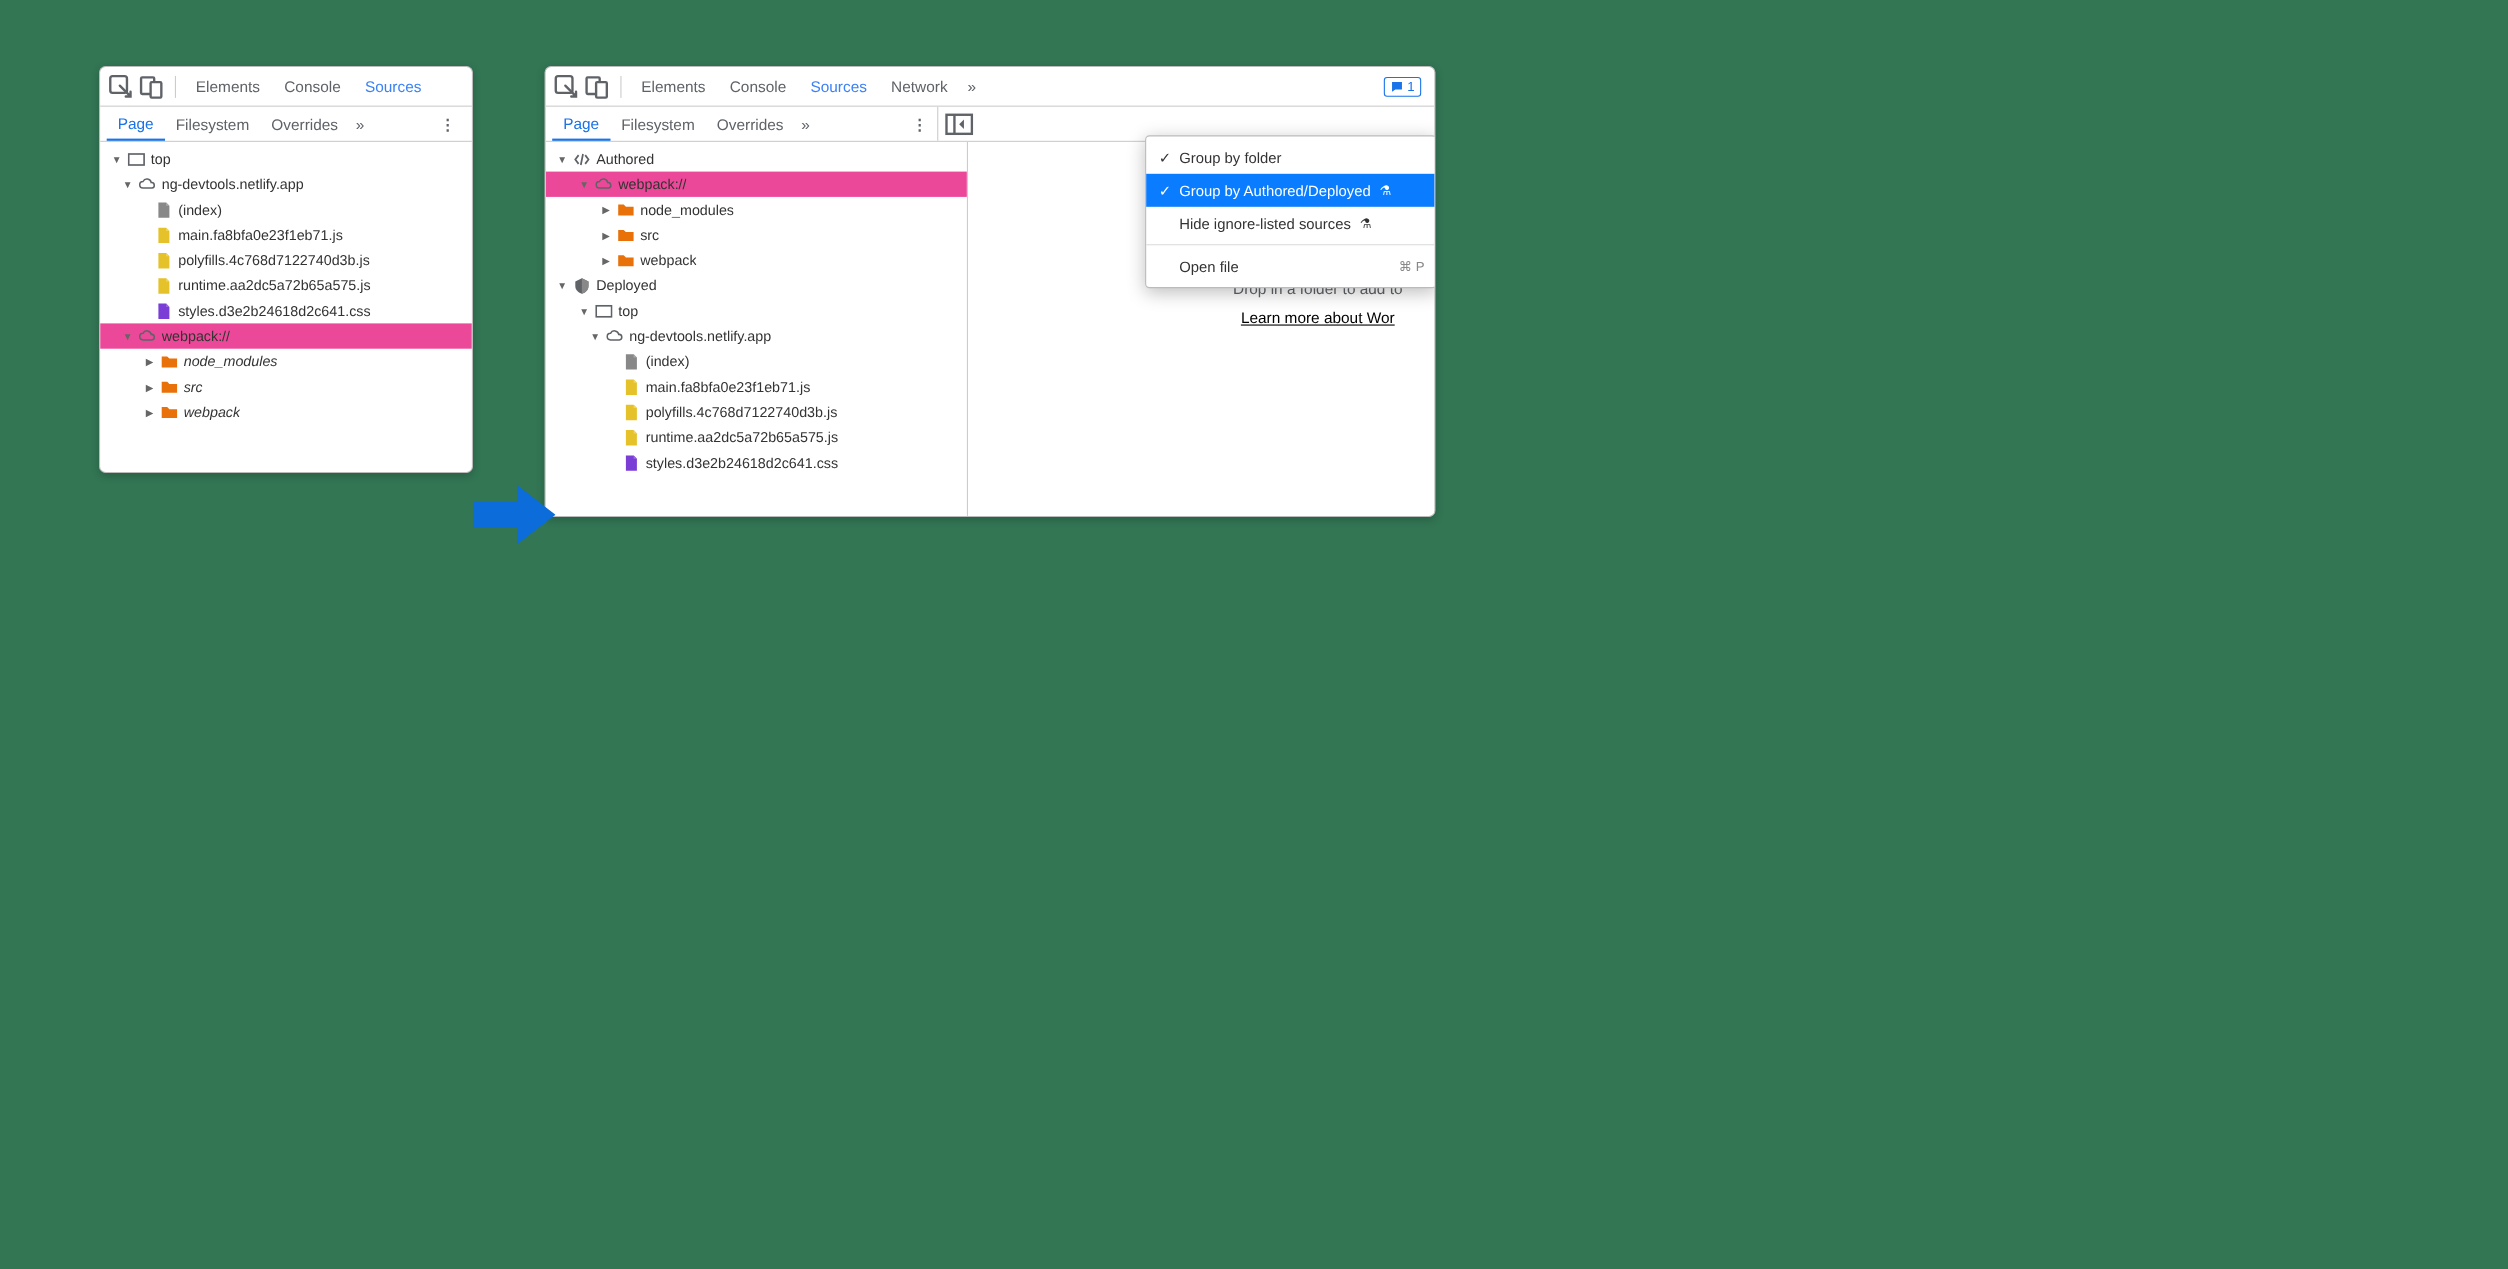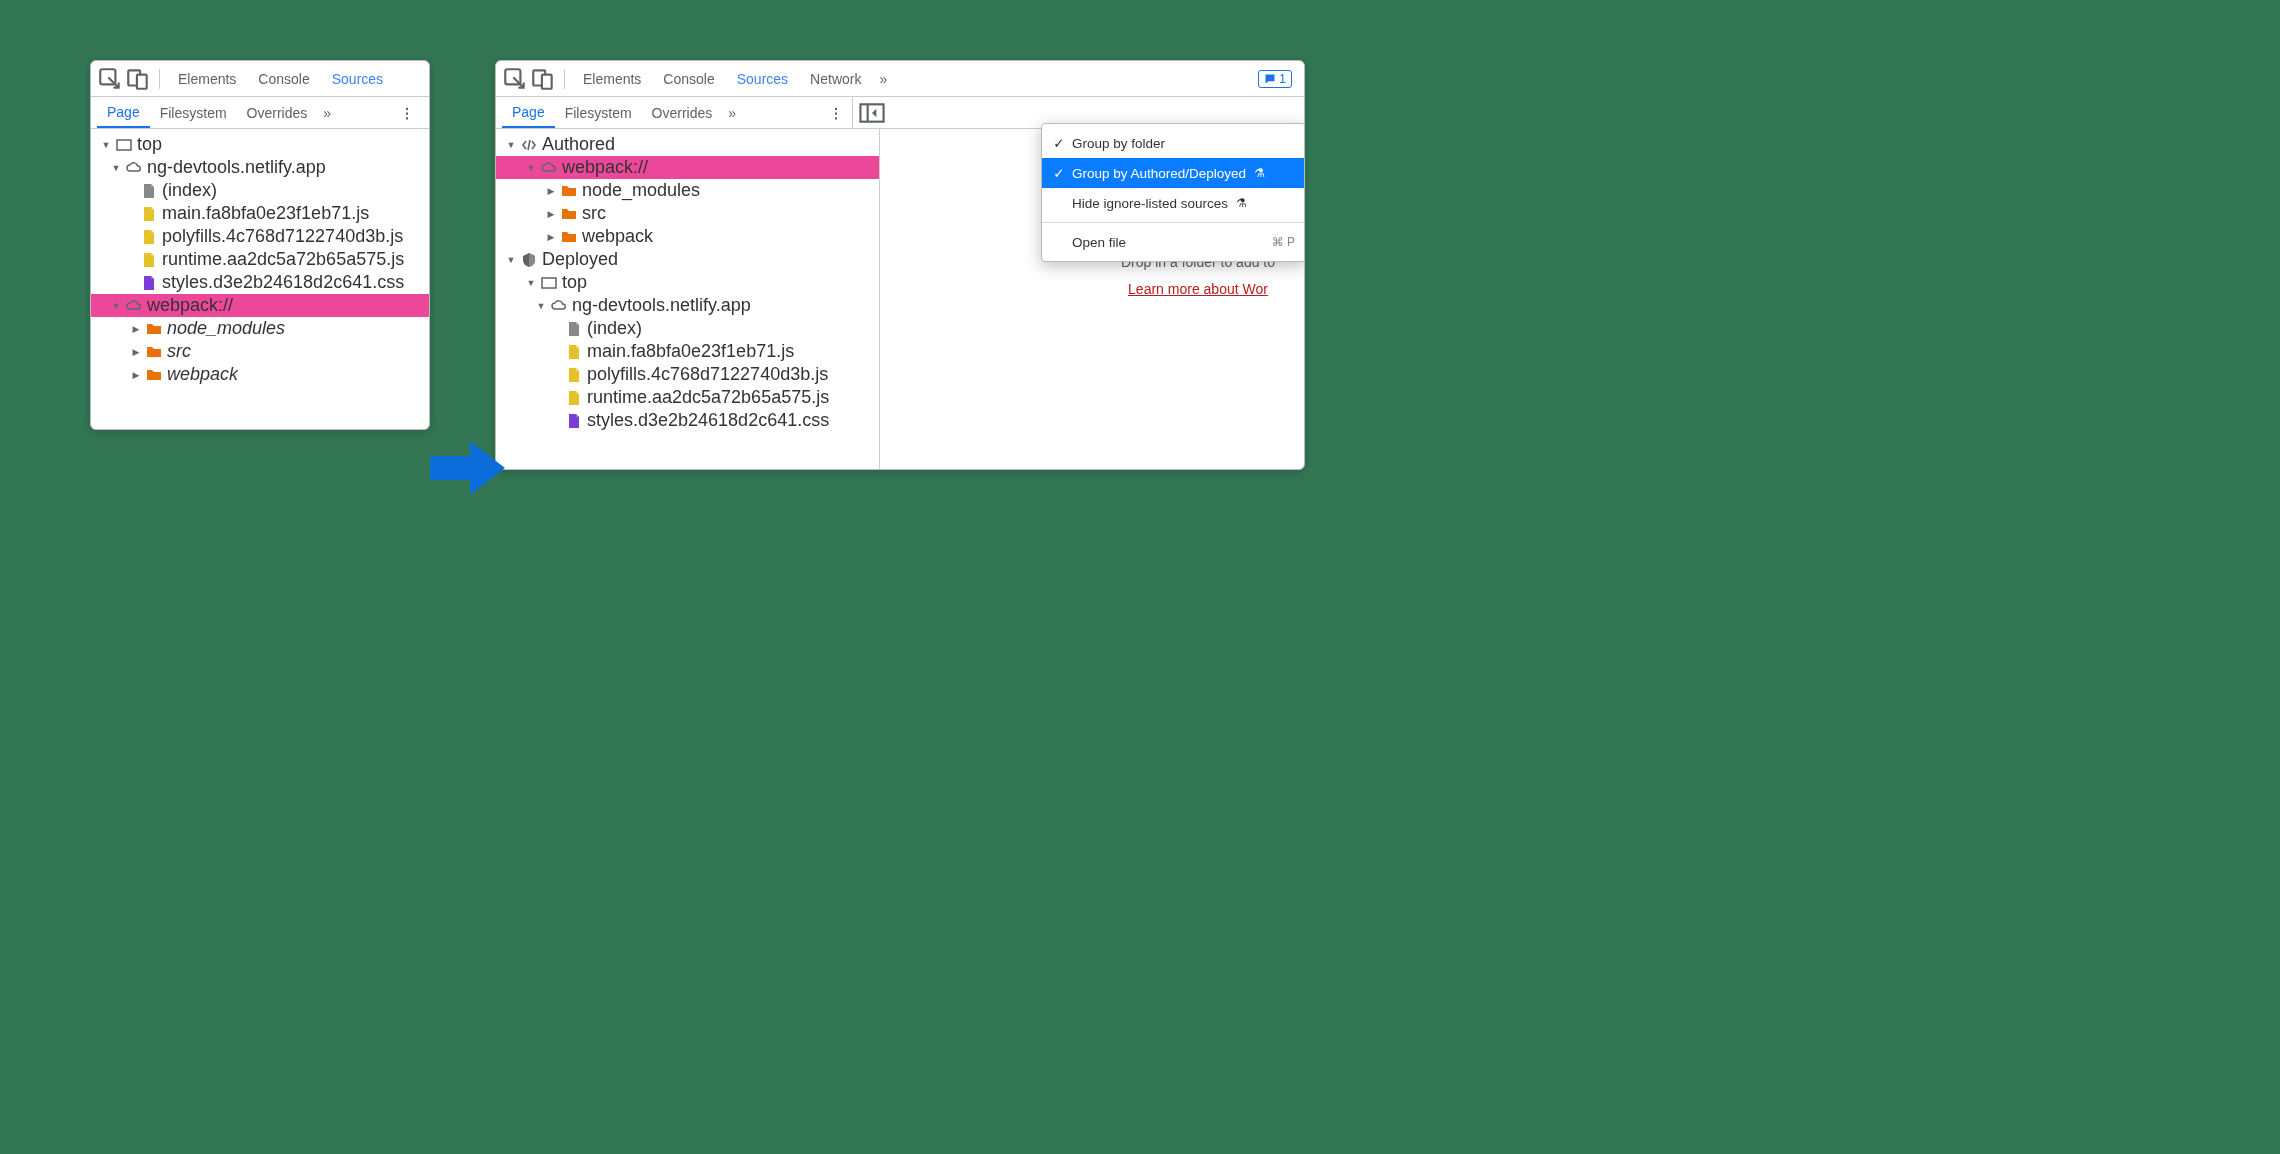--- a/index.html
+++ b/index.html
@@ -92,21 +92,21 @@
     border-bottom: 2px solid #1a73e8;
   }
   .kebab { margin-left: auto; padding: 0 8px; color: #5f6368; cursor:pointer; font-weight:bold; letter-spacing:1px;}
   
   .tree { padding: 4px 0; overflow: hidden; }
   .tree-row {
     display: flex;
     align-items: center;
     height: 23px;
     gap: 5px;
-    font-size: 18px;
+    font-size: 13px;
     color: #333;
     white-space: nowrap;
     cursor: pointer;
   }
   .tree-row.shaded { background: #ec4899; }
   .tree-row.italic .label { font-style: italic; }
   .arrow { width: 10px; font-size: 9px; color: #666; text-align:center;}
   .arrow.down::before { content: "▼"; }
   .arrow.right::before { content: "▶"; }
   .spacer { display:inline-block; }
@@ -161,21 +161,21 @@
     right: 0;
     width: 210px;
     text-align: center;
     font-size: 14px;
     color: #5f6368;
     line-height: 1.9;
     padding-right: 2px;
     overflow:hidden;
     white-space:nowrap;
   }
-  .link { color:#b91c1c; text-decoration: underline; cursor:pointer;}
+  .link { color:#000000; text-decoration: underline; cursor:pointer;}
   
   .label { overflow:hidden; text-overflow:ellipsis;}
 </style>
 </head>
 <body>
 
 <div class="panel panel-left">
   <div class="top-tabs">
     <div class="icon-btn">
       <svg viewBox="0 0 24 24" fill="none" stroke="#5f6368" stroke-width="2">

